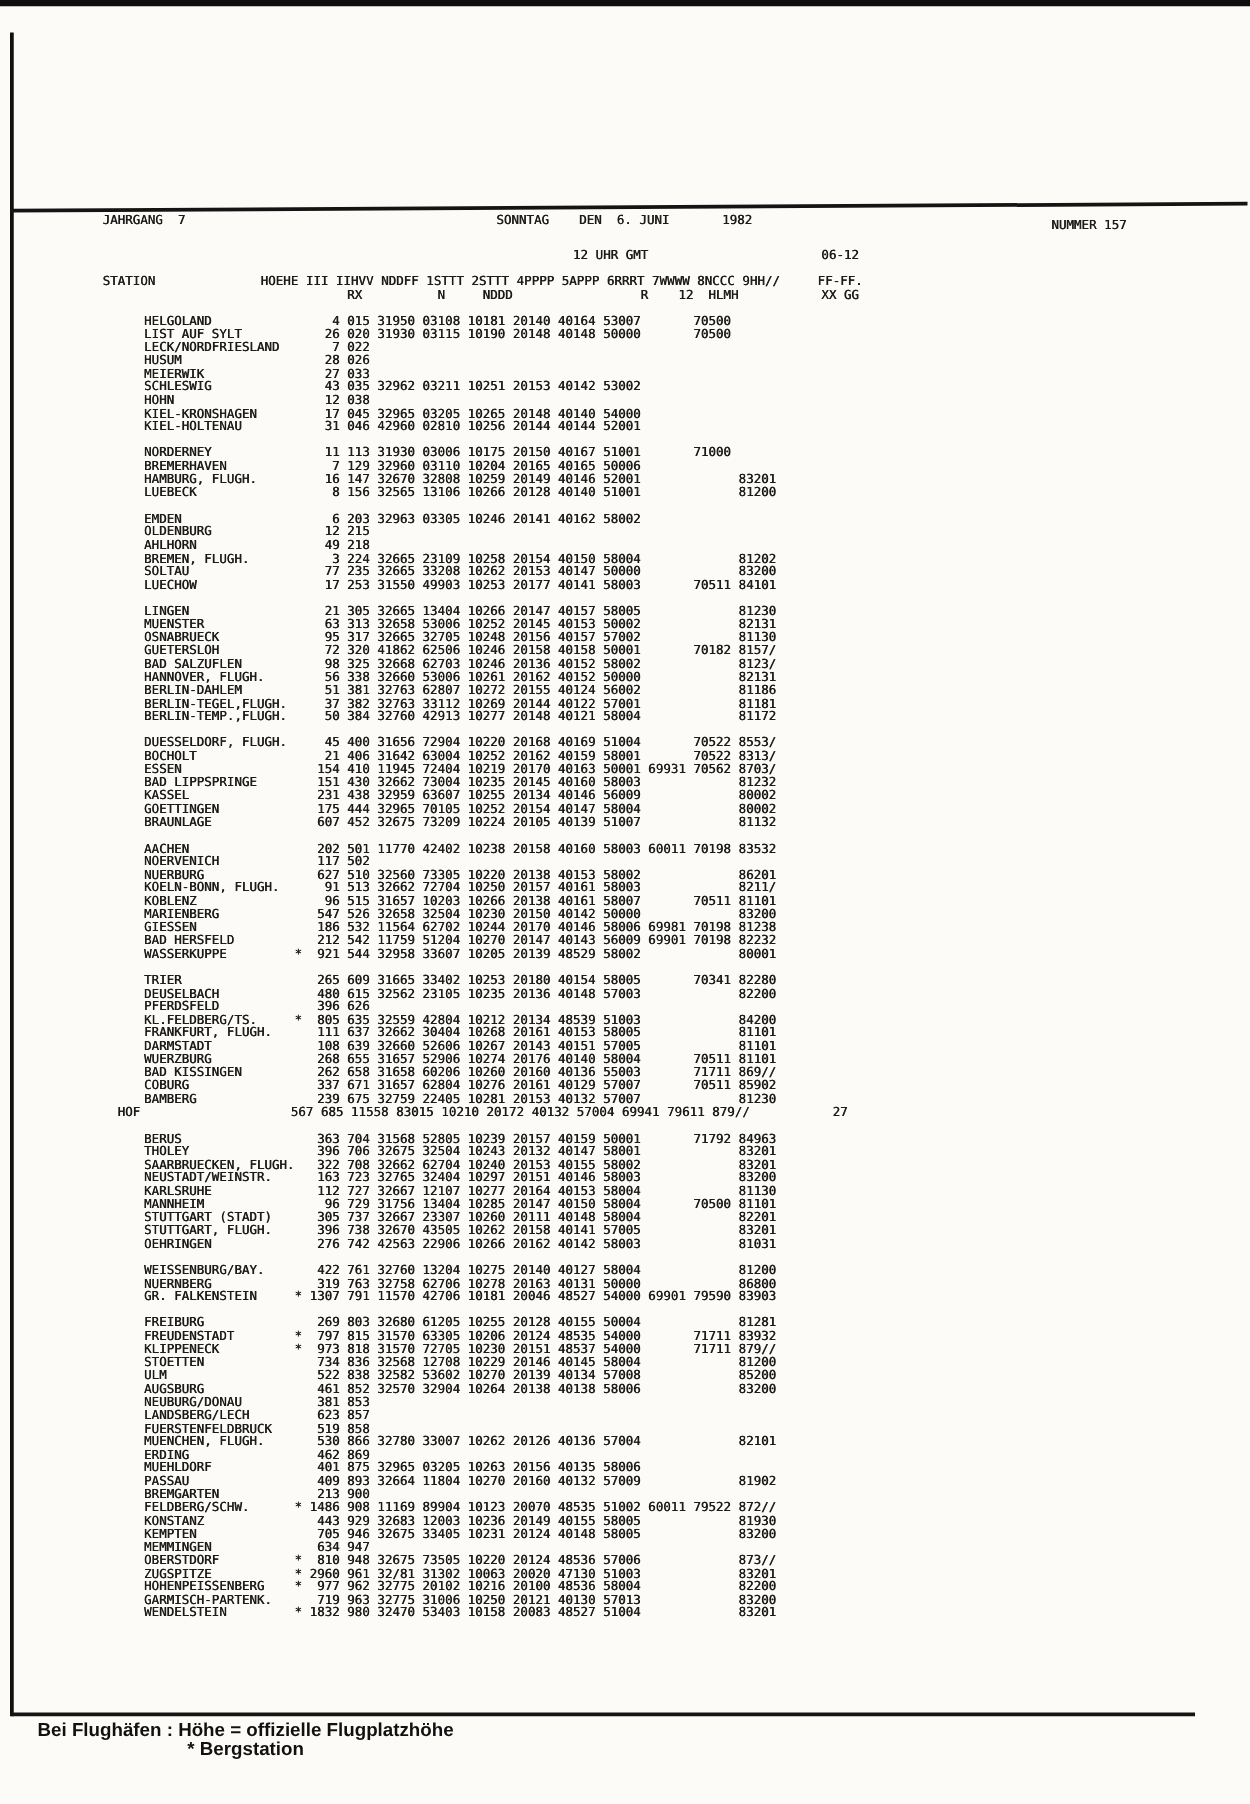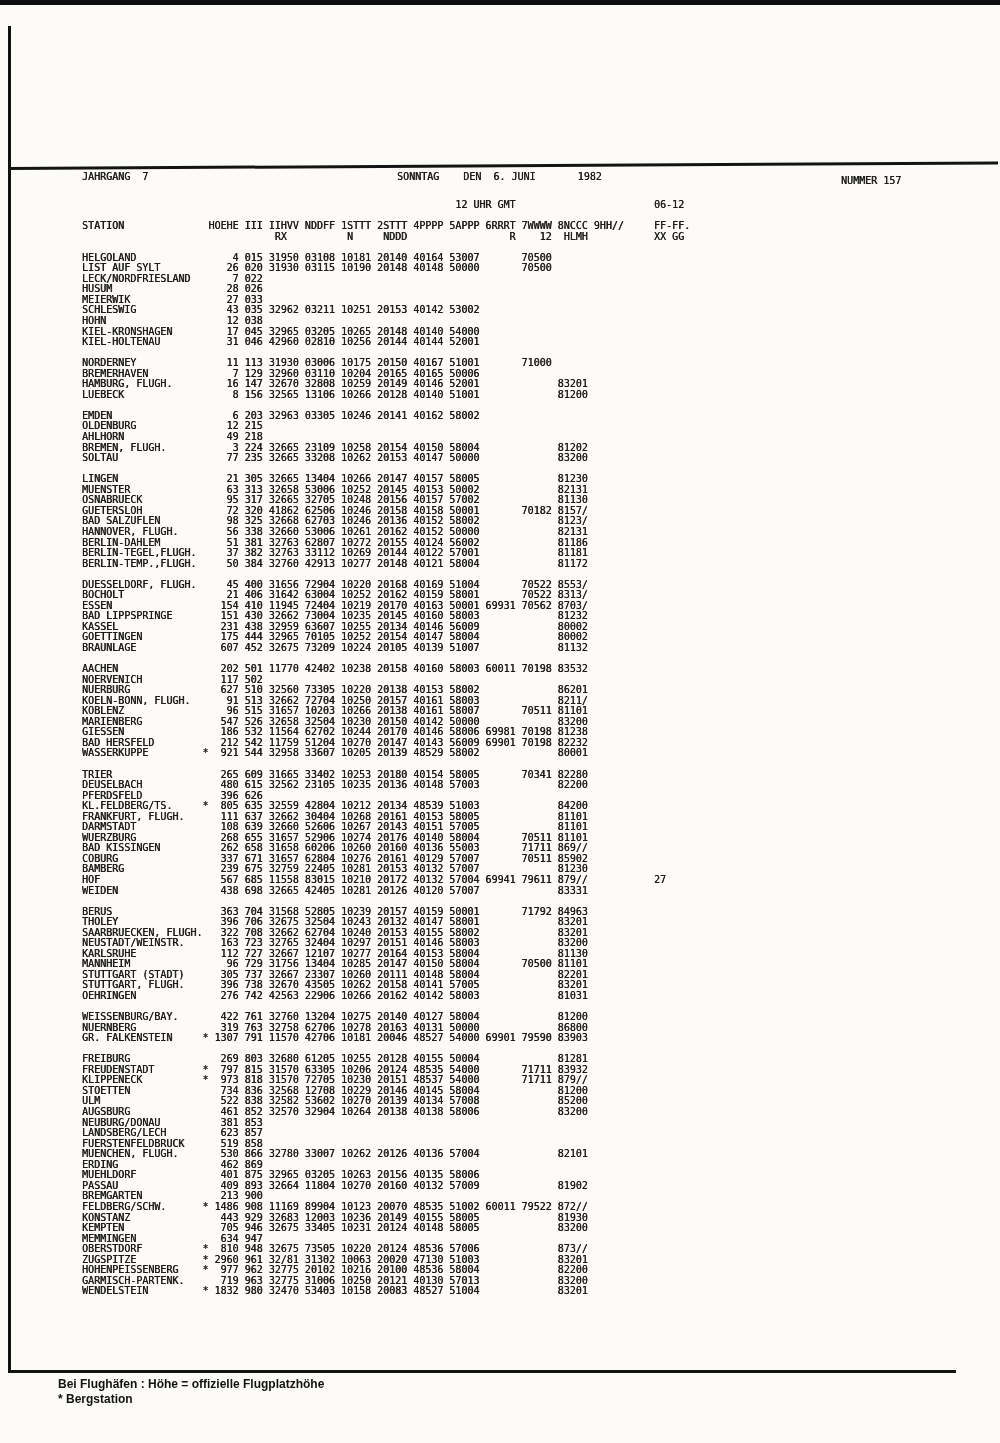--- a/index.html
+++ b/index.html
@@ -1,34 +1,34 @@
 <!DOCTYPE html>
 <html><head>
 <meta charset="utf-8">
 <style>
   html,body{margin:0;padding:0;background:#d9d9d6;}
   .sheet{
     position:relative;width:1000px;height:1443px;background:#fcfbf7;
-    overflow:hidden;font-family:"DejaVu Sans Mono",monospace;color:#1c1b19;
+    overflow:hidden;font-family:"DejaVu Sans Mono",monospace;color:#1c1b19;text-align:center;
   }
   .edge-top{position:absolute;left:0;top:0;width:1000px;height:5px;background:#0e0e0e;}
   .edge-left{position:absolute;left:8px;top:26px;width:3px;height:1347px;background:#101010;}
   .rule-head{position:absolute;left:8px;top:167px;width:990px;height:3px;background:#141414;
              transform:rotate(-0.32deg);transform-origin:left center;}
   .rule-bottom{position:absolute;left:9px;top:1370px;width:947px;height:3px;background:#141414;}
   .mast{position:absolute;white-space:pre;font-size:10px;line-height:12px;
         text-shadow:0.35px 0 0 currentColor;}
   .mast-left{left:82px;top:171px;}
   .mast-center{left:397px;top:171px;}
   .mast-right{left:841px;top:175px;}
   .tbl{position:absolute;left:82px;top:200px;}
   .ln{white-space:pre;font-size:10px;height:10.55px;line-height:10.55px;
       text-shadow:0.35px 0 0 currentColor;}
   .footer{position:absolute;left:30px;top:1377px;font-family:"Liberation Sans",sans-serif;
-          font-weight:bold;font-size:12px;line-height:15px;color:#111;margin-left:28px;}
+          font-weight:bold;font-size:15px;line-height:15px;color:#111;}
 </style>
 </head>
 <body>
 
 <div class="sheet">
   <div class="edge-top"></div>
   <div class="edge-left"></div>
   <div class="rule-head"></div>
   <div class="rule-bottom"></div>
 
@@ -55,20 +55,21 @@
       <div class="ln">NORDERNEY               11 113 31930 03006 10175 20150 40167 51001       71000            </div>
       <div class="ln">BREMERHAVEN              7 129 32960 03110 10204 20165 40165 50006                        </div>
       <div class="ln">HAMBURG, FLUGH.         16 147 32670 32808 10259 20149 40146 52001             83201      </div>
       <div class="ln">LUEBECK                  8 156 32565 13106 10266 20128 40140 51001             81200      </div>
       <div class="ln"></div>
       <div class="ln">EMDEN                    6 203 32963 03305 10246 20141 40162 58002                        </div>
       <div class="ln">OLDENBURG               12 215                                                            </div>
       <div class="ln">AHLHORN                 49 218                                                            </div>
       <div class="ln">BREMEN, FLUGH.           3 224 32665 23109 10258 20154 40150 58004             81202      </div>
       <div class="ln">SOLTAU                  77 235 32665 33208 10262 20153 40147 50000             83200      </div>
+      <div class="ln">LUECHOW                 17 253 31550 49903 10253 20177 40141 58003       70511 84101      </div>
       <div class="ln"></div>
       <div class="ln">LINGEN                  21 305 32665 13404 10266 20147 40157 58005             81230      </div>
       <div class="ln">MUENSTER                63 313 32658 53006 10252 20145 40153 50002             82131      </div>
       <div class="ln">OSNABRUECK              95 317 32665 32705 10248 20156 40157 57002             81130      </div>
       <div class="ln">GUETERSLOH              72 320 41862 62506 10246 20158 40158 50001       70182 8157/      </div>
       <div class="ln">BAD SALZUFLEN           98 325 32668 62703 10246 20136 40152 58002             8123/      </div>
       <div class="ln">HANNOVER, FLUGH.        56 338 32660 53006 10261 20162 40152 50000             82131      </div>
       <div class="ln">BERLIN-DAHLEM           51 381 32763 62807 10272 20155 40124 56002             81186      </div>
       <div class="ln">BERLIN-TEGEL,FLUGH.     37 382 32763 33112 10269 20144 40122 57001             81181      </div>
       <div class="ln">BERLIN-TEMP.,FLUGH.     50 384 32760 42913 10277 20148 40121 58004             81172      </div>
@@ -95,21 +96,20 @@
       <div class="ln">DEUSELBACH             480 615 32562 23105 10235 20136 40148 57003             82200      </div>
       <div class="ln">PFERDSFELD             396 626                                                            </div>
       <div class="ln">KL.FELDBERG/TS.     *  805 635 32559 42804 10212 20134 48539 51003             84200      </div>
       <div class="ln">FRANKFURT, FLUGH.      111 637 32662 30404 10268 20161 40153 58005             81101      </div>
       <div class="ln">DARMSTADT              108 639 32660 52606 10267 20143 40151 57005             81101      </div>
       <div class="ln">WUERZBURG              268 655 31657 52906 10274 20176 40140 58004       70511 81101      </div>
       <div class="ln">BAD KISSINGEN          262 658 31658 60206 10260 20160 40136 55003       71711 869//      </div>
       <div class="ln">COBURG                 337 671 31657 62804 10276 20161 40129 57007       70511 85902      </div>
       <div class="ln">BAMBERG                239 675 32759 22405 10281 20153 40132 57007             81230      </div>
       <div class="ln">HOF                    567 685 11558 83015 10210 20172 40132 57004 69941 79611 879//           27</div>
-      <div class="ln">WEIDEN                 438 698 32665 42405 10281 20126 40120 57007             83331      </div>
       <div class="ln"></div>
       <div class="ln">BERUS                  363 704 31568 52805 10239 20157 40159 50001       71792 84963      </div>
       <div class="ln">THOLEY                 396 706 32675 32504 10243 20132 40147 58001             83201      </div>
       <div class="ln">SAARBRUECKEN, FLUGH.   322 708 32662 62704 10240 20153 40155 58002             83201      </div>
       <div class="ln">NEUSTADT/WEINSTR.      163 723 32765 32404 10297 20151 40146 58003             83200      </div>
       <div class="ln">KARLSRUHE              112 727 32667 12107 10277 20164 40153 58004             81130      </div>
       <div class="ln">MANNHEIM                96 729 31756 13404 10285 20147 40150 58004       70500 81101      </div>
       <div class="ln">STUTTGART (STADT)      305 737 32667 23307 10260 20111 40148 58004             82201      </div>
       <div class="ln">STUTTGART, FLUGH.      396 738 32670 43505 10262 20158 40141 57005             83201      </div>
       <div class="ln">OEHRINGEN              276 742 42563 22906 10266 20162 40142 58003             81031      </div>

